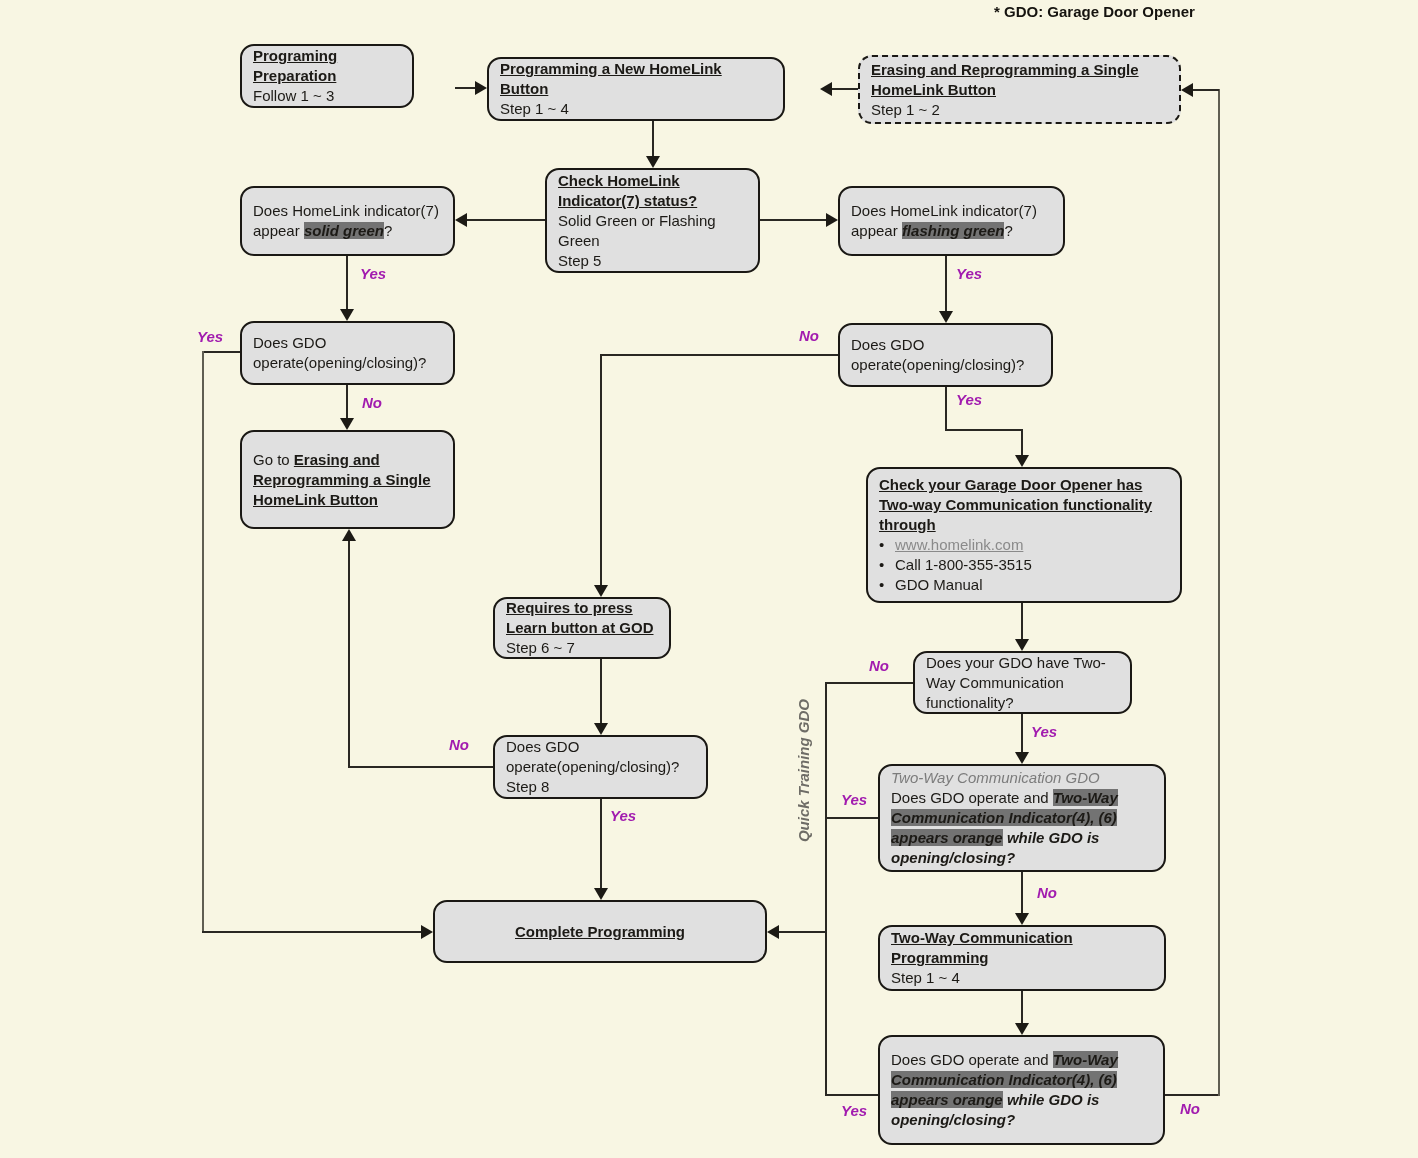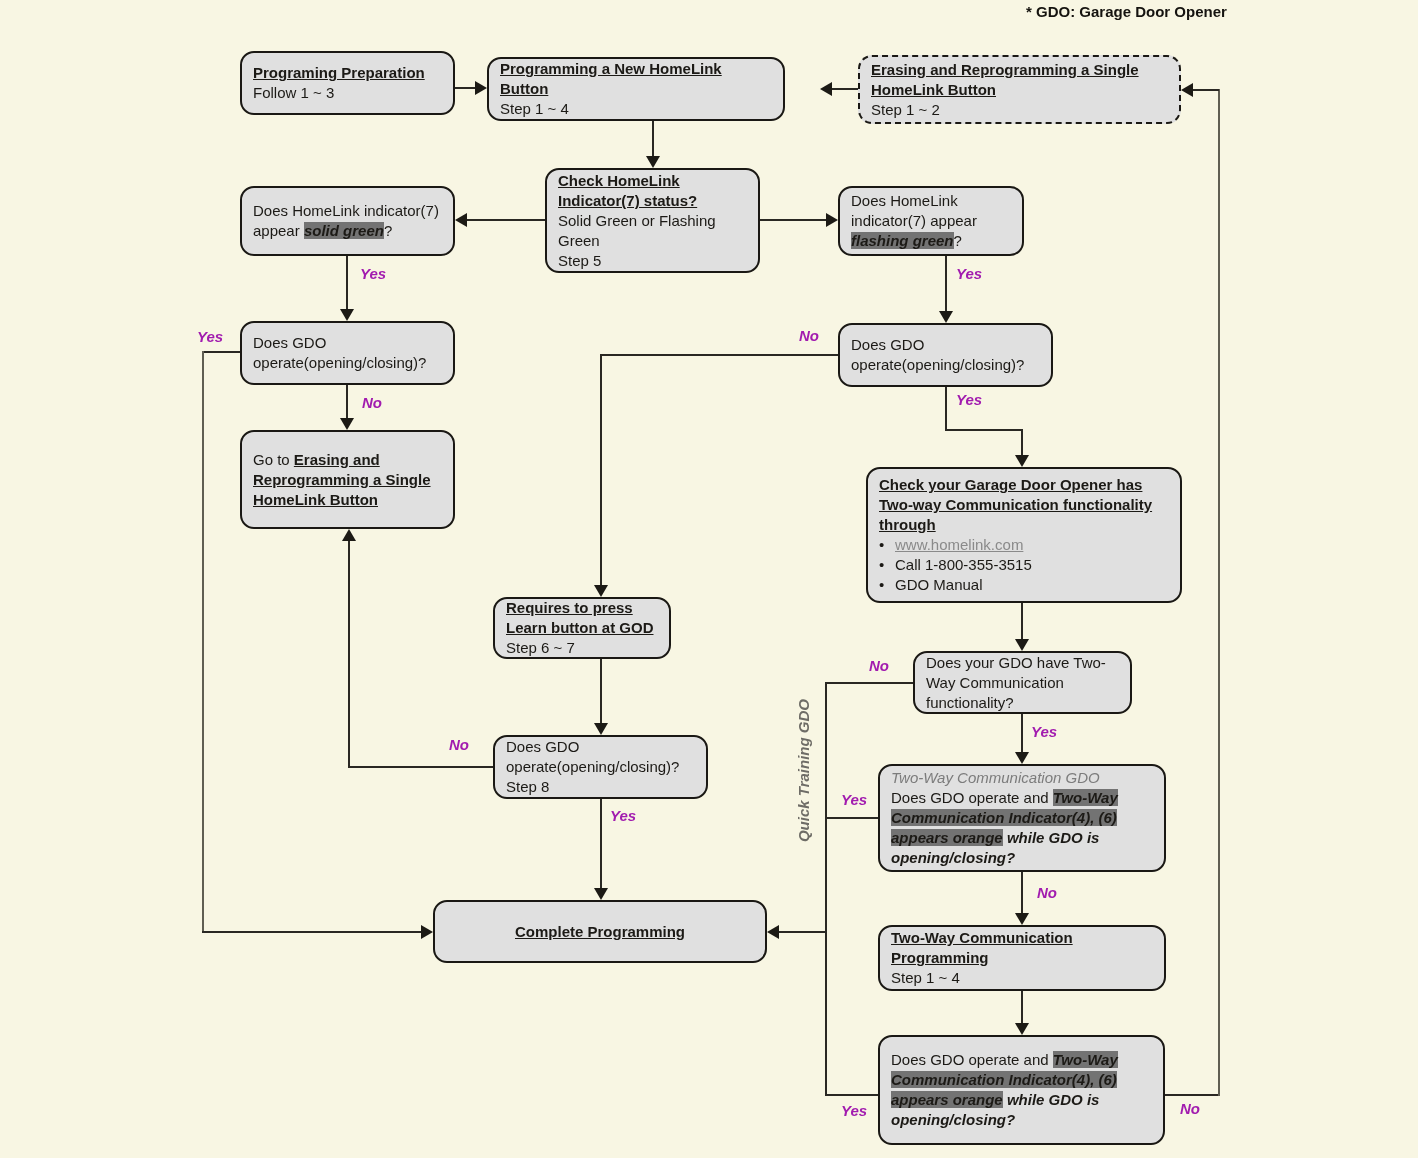--- a/index.html
+++ b/index.html
@@ -11,21 +11,20 @@
     position:relative;
     width:1418px;height:1158px;
     background:#f8f6e3;
     overflow:hidden;
   }
   .note{
     position:absolute;
     font-weight:bold;
     font-size:15px;
     color:#15130f;
-    margin-left:32px;
   }
   .box{
     position:absolute;
     box-sizing:border-box;
     background:#e0e0e0;
     border:2.5px solid #1a1814;
     border-radius:14px;
     padding:4px 11px;
     font-size:15px;
     line-height:20px;
@@ -66,21 +65,21 @@
   .ar-r{border-top:7px solid transparent;border-bottom:7px solid transparent;border-left:12px solid #1c1a15;}
   .ar-l{border-top:7px solid transparent;border-bottom:7px solid transparent;border-right:12px solid #1c1a15;}
 </style>
 </head>
 <body>
 
 <div id="canvas">
 
   <div class="note" style="top:3px;left:994px;">* GDO: Garage Door Opener</div>
 
-  <div class="box" style="left:240px;top:51px;width:215px;height:64px">
+  <div class="box" style="left:240px;top:44px;width:174px;height:64px">
     <div><span class="tt">Programing Preparation</span></div>
     <div>Follow 1 ~ 3</div>
   </div>
 
   <div class="box" style="left:487px;top:57px;width:298px;height:64px">
     <div><span class="tt">Programming a New HomeLink Button</span></div>
     <div>Step 1 ~ 4</div>
   </div>
 
   <div class="box dashed" style="left:858px;top:55px;width:323px;height:69px">
@@ -91,21 +90,21 @@
   <div class="box" style="left:545px;top:168px;width:215px;height:105px">
     <div><span class="tt">Check HomeLink Indicator(7) status?</span></div>
     <div>Solid Green or Flashing Green</div>
     <div>Step 5</div>
   </div>
 
   <div class="box" style="left:240px;top:186px;width:215px;height:70px">
     <div><span>Does HomeLink indicator(7) appear </span><span class="hl">solid green</span><span>?</span></div>
   </div>
 
-  <div class="box" style="left:838px;top:186px;width:186px;height:70px">
+  <div class="box" style="left:838px;top:186px;width:227px;height:70px">
     <div><span>Does HomeLink indicator(7) appear </span><span class="hl">flashing green</span><span>?</span></div>
   </div>
 
   <div class="box" style="left:240px;top:321px;width:215px;height:64px">
     <div>Does GDO operate(opening/closing)?</div>
   </div>
 
   <div class="box" style="left:838px;top:323px;width:215px;height:64px">
     <div>Does GDO operate(opening/closing)?</div>
   </div>

